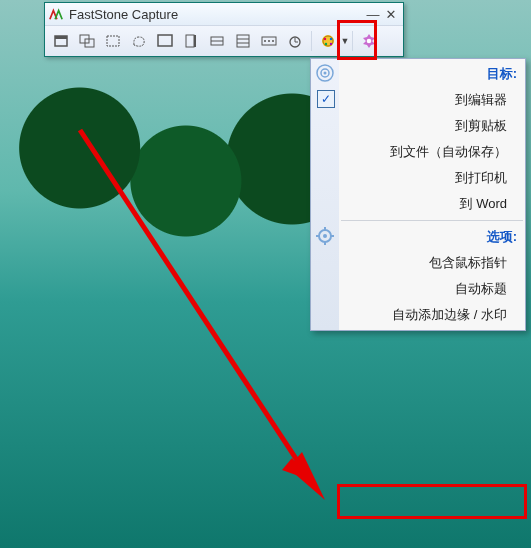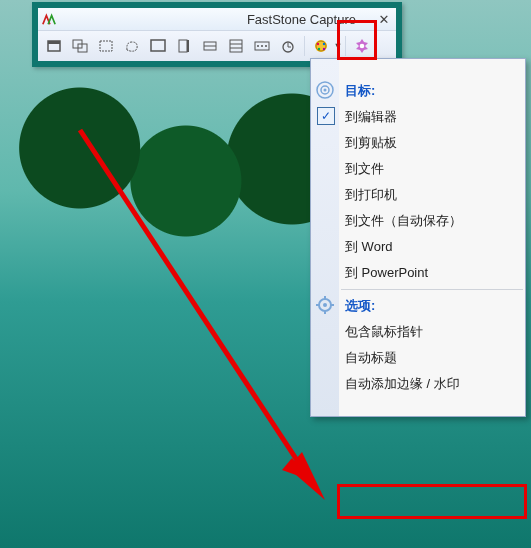--- a/index.html
+++ b/index.html
@@ -4,38 +4,38 @@
 <style>
   html,body{margin:0;padding:0;width:531px;height:548px;font-family:"Microsoft YaHei","Segoe UI",sans-serif;font-size:13px;overflow:hidden;}
   
   .bg{position:absolute;inset:0;background:linear-gradient(to bottom,#8fc6c0 0%,#5fb8ad 35%,#2f9c93 55%,#0f776c 100%);}
   .trees{position:absolute;left:0;top:60px;width:100%;height:220px;background:
      radial-gradient(circle at 15% 40%,#0c4a1f 0 60px,transparent 61px),
      radial-gradient(circle at 35% 55%,#0e5a28 0 55px,transparent 56px),
      radial-gradient(circle at 55% 45%,#0c4a1f 0 65px,transparent 66px),
      radial-gradient(circle at 80% 55%,#0e5a28 0 60px,transparent 61px);}
   
-  .appwin{position:absolute;left:32px;top:2px;width:358px;background:#fff;border:6px solid #0f766e;box-shadow:2px 2px 4px rgba(0,0,0,.25);text-align:right;}
+  .appwin{position:absolute;left:44px;top:2px;width:358px;background:#fff;border:1px solid #0f766e;box-shadow:2px 2px 4px rgba(0,0,0,.25);}
   .titlebar{display:flex;align-items:center;height:22px;background:linear-gradient(#f7fbff,#e4eef9);border-bottom:1px solid #cfd8e6;padding:0 4px;}
   .titlebar .logo{width:14px;height:14px;margin-right:6px;}
   .titlebar .title{flex:1;color:#333;}
   .titlebar .sys{width:16px;height:14px;margin-left:2px;display:flex;align-items:center;justify-content:center;color:#444;cursor:default;}
   .toolbar{display:flex;align-items:center;height:30px;background:linear-gradient(#f2f6fd,#e2e9f4);padding:0 4px;gap:2px;}
   .tbtn{width:22px;height:22px;display:flex;align-items:center;justify-content:center;border:1px solid transparent;border-radius:2px;}
   .tbtn svg{width:16px;height:16px;}
   .sep{width:1px;height:20px;background:#cfd8e6;margin:0 2px;}
   .hlred{position:absolute;border:3px solid #e60000;pointer-events:none;}
   .hl1{left:337px;top:20px;width:34px;height:34px;}
   .hl2{left:337px;top:484px;width:184px;height:29px;}
   
   .arrow{position:absolute;left:70px;top:120px;width:280px;height:390px;pointer-events:none;}
   
   .menu{position:absolute;left:310px;top:58px;width:214px;background:#f7f7f7;border:1px solid #9aaccb;box-shadow:3px 3px 6px rgba(0,0,0,.3);}
   .menu .gutter{position:absolute;left:0;top:0;bottom:0;width:28px;background:linear-gradient(#eef2fa,#dde5f1);}
-  .menu .items{position:relative;padding:19px 0;}
+  .menu .items{position:relative;padding:2px 0;text-align:right;}
   .mhdr{padding:4px 8px 4px 34px;color:#1458c7;font-weight:bold;}
   .mhdr .hicon{position:absolute;left:4px;width:20px;height:20px;margin-top:-2px;}
   .mitem{position:relative;padding:4px 18px 4px 34px;color:#222;cursor:default;}
   .mitem .chk{position:absolute;left:6px;top:3px;width:16px;height:16px;border:1px solid #3a6ea5;background:#eaf2fc;display:flex;align-items:center;justify-content:center;color:#1458c7;font-size:12px;}
   .mitem .arrow-r{position:absolute;right:6px;top:7px;width:0;height:0;border-top:4px solid transparent;border-bottom:4px solid transparent;border-left:5px solid #333;}
   .msep{height:1px;margin:3px 2px 3px 30px;background:#cfd3da;}
   .drop-caret{width:6px;height:22px;display:flex;align-items:center;justify-content:center;color:#444;font-size:9px;}
 </style>
 </head>
 <body>
@@ -147,25 +147,23 @@
           <circle cx="10" cy="10" r="4" fill="none" stroke="#7aa7d9" stroke-width="1.5"></circle>
           <circle cx="10" cy="10" r="1.5" fill="#7aa7d9"></circle>
         </svg>
       <span>目标:</span>
     </div>
     <div class="mitem">
       <span class="chk">✓</span>
       <span>到编辑器</span>
     </div>
     <div class="mitem"><span>到剪贴板</span></div>
-    <div class="mitem"><span>到文件</span></div>
+    <div class="mitem"><span>到文件（自动保存）</span></div>
     <div class="mitem"><span>到打印机</span></div>
-    <div class="mitem"><span>到文件（自动保存）</span></div>
     <div class="mitem"><span>到 Word</span></div>
-    <div class="mitem"><span>到 PowerPoint</span></div>
     <div class="msep"></div>
     <div class="mhdr">
       <svg class="hicon" viewBox="0 0 20 20">
           <circle cx="10" cy="10" r="6" fill="none" stroke="#7aa7d9" stroke-width="2"></circle>
           <circle cx="10" cy="10" r="2" fill="#7aa7d9"></circle>
           <g stroke="#7aa7d9" stroke-width="2">
             <line x1="10" y1="1" x2="10" y2="4"></line>
             <line x1="10" y1="16" x2="10" y2="19"></line>
             <line x1="1" y1="10" x2="4" y2="10"></line>
             <line x1="16" y1="10" x2="19" y2="10"></line>

